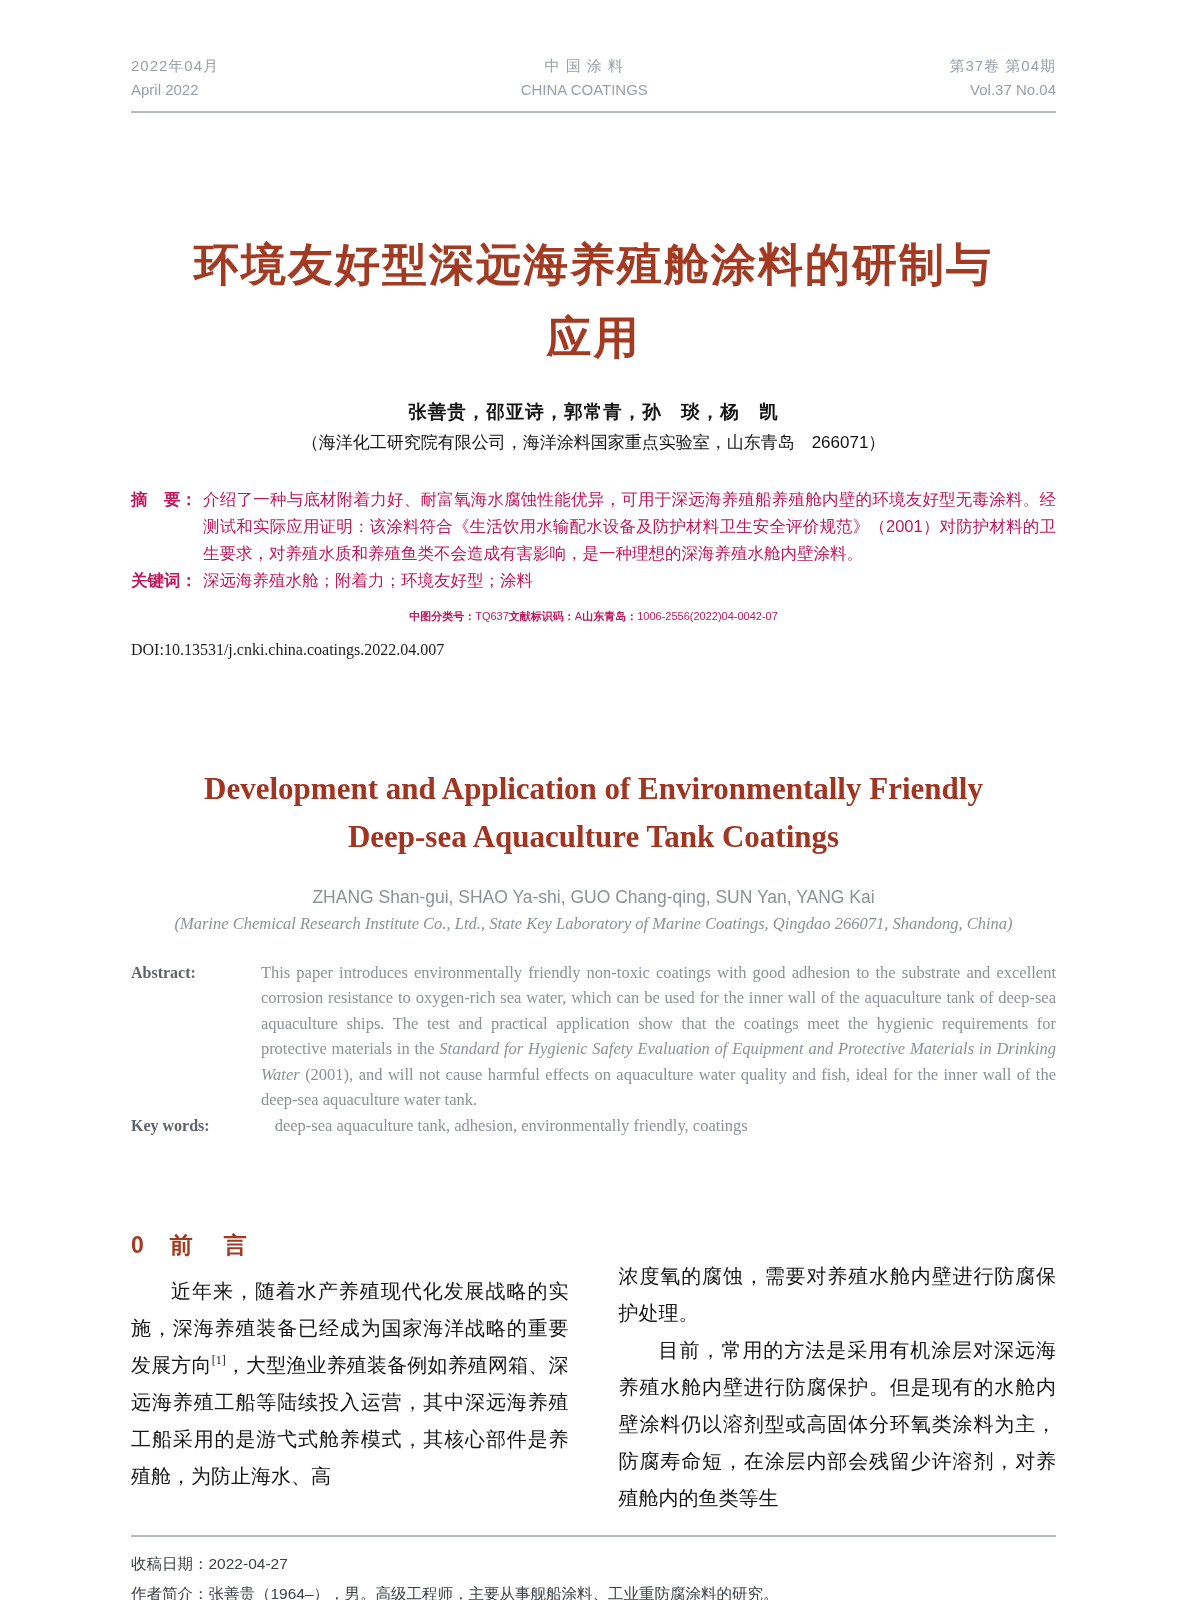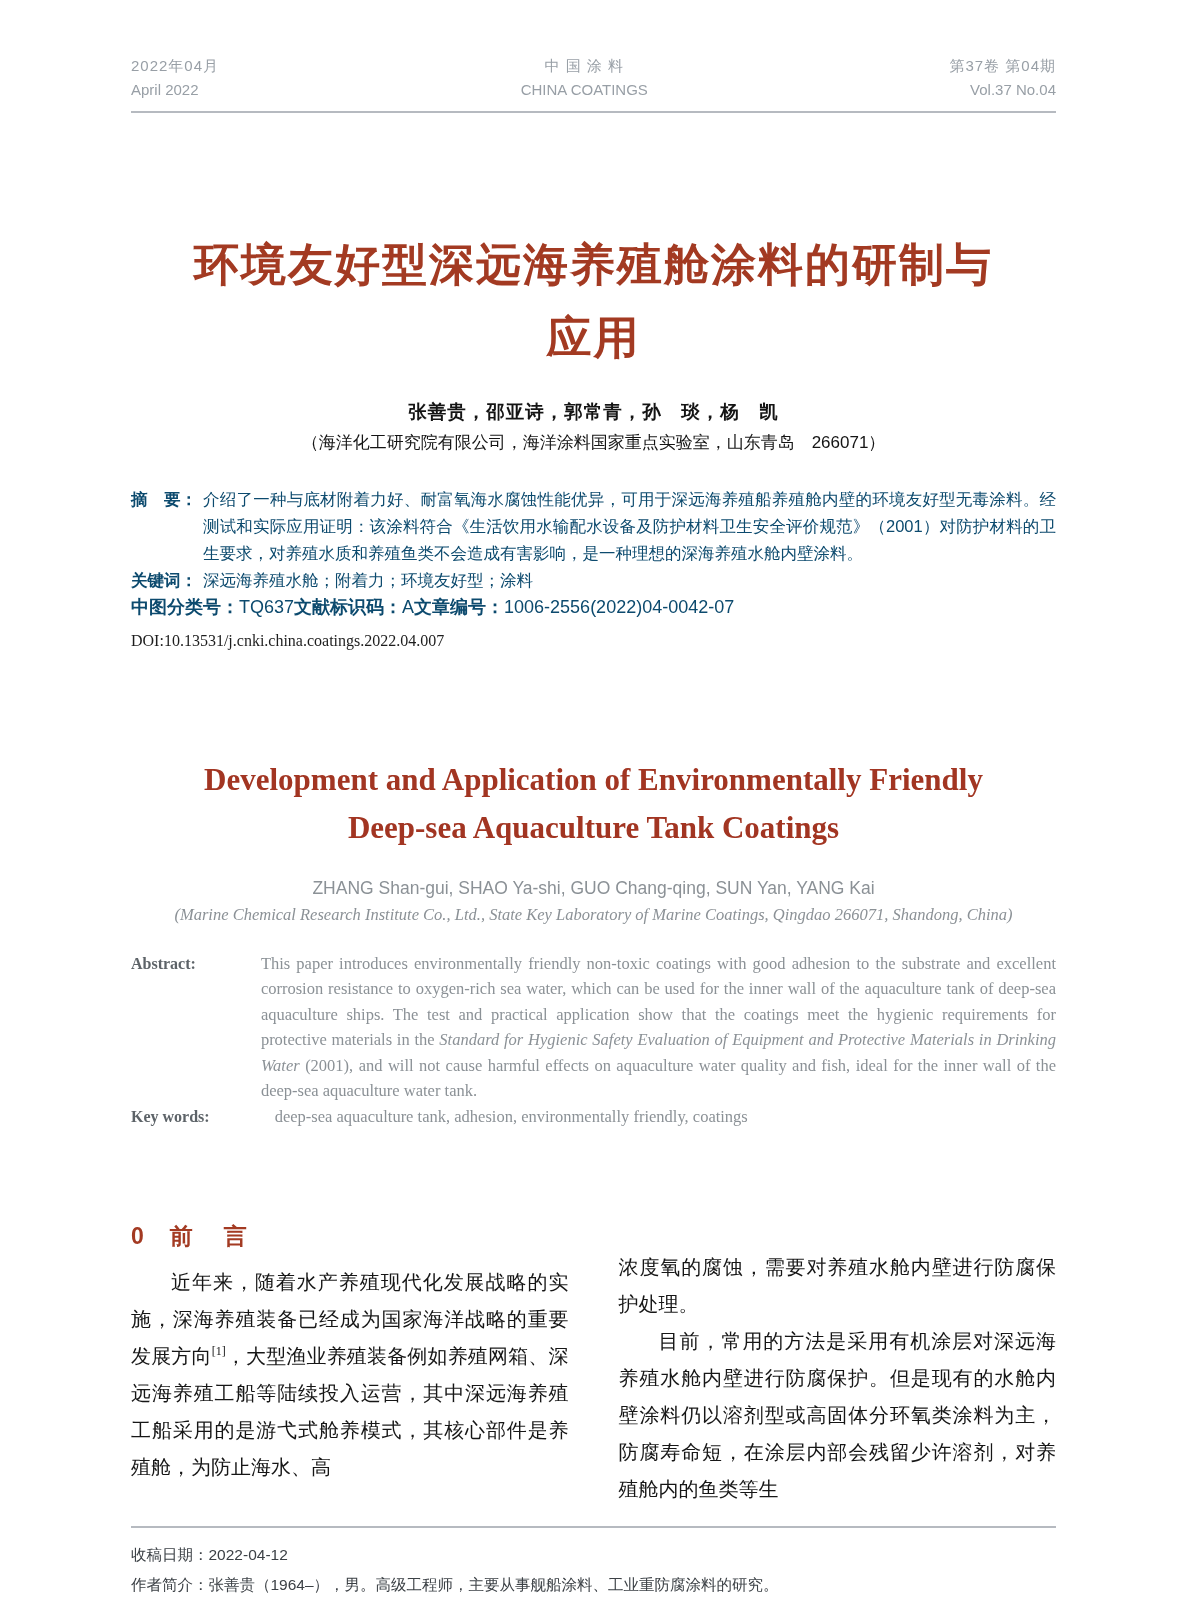--- a/index.html
+++ b/index.html
@@ -22,26 +22,26 @@
 
   
   .title-cn{
     margin:116px 0 0;text-align:center;color:#a33a22;
     font-size:45px;font-weight:bold;line-height:1.62;letter-spacing:2px;
   }
   .authors-cn{margin-top:24px;text-align:center;font-size:18.5px;font-weight:600;color:#141414;letter-spacing:1px;}
   .affil-cn{margin-top:7px;text-align:center;font-size:17px;color:#141414;}
 
   
-  .meta-cn{color:#0c4a6e;font-size:16.5px;line-height:27px;}
+  .meta-cn{color:#be185d;font-size:16.5px;line-height:27px;}
   .row-hang{display:flex;margin-top:0;}
   .abstract-cn{margin-top:32px;}
   .row-hang .lab{font-weight:bold;white-space:nowrap;margin-right:6px;}
   .row-hang .txt{text-align:justify;flex:1;}
-  .class-row{display:flex;justify-content:flex-start;font-size:18px;}
+  .class-row{display:flex;justify-content:center;margin-top:9px;font-size:11px;}
   .class-row .lab{font-weight:bold;}
   .doi-row{margin-top:11px;font-family:"Liberation Serif","DejaVu Serif",serif;font-size:16px;color:#1d1d1d;}
 
   
   .title-en{
     margin-top:106px;text-align:center;color:#a23522;
     font-family:"Liberation Serif","DejaVu Serif",serif;
     font-weight:bold;font-size:31px;line-height:1.55;
   }
   .authors-en{margin-top:22px;text-align:center;color:#8b9196;font-size:17.5px;}
@@ -110,21 +110,21 @@
   </div>
 
   <div class="meta-cn row-hang">
     <span class="lab">关键词：</span>
     <span class="txt">深远海养殖水舱；附着力；环境友好型；涂料</span>
   </div>
 
   <div class="meta-cn class-row">
     <span><span class="lab">中图分类号：</span><span>TQ637</span></span>
     <span><span class="lab">文献标识码：</span><span>A</span></span>
-    <span><span class="lab">文章编号：</span><span>1006-2556(2022)04-0042-07</span></span>
+    <span><span class="lab">山东青岛：</span><span>1006-2556(2022)04-0042-07</span></span>
   </div>
 
   <div class="doi-row">DOI:10.13531/j.cnki.china.coatings.2022.04.007</div>
 
   <h2 class="title-en">
     <span>Development and Application of Environmentally Friendly</span><br>
     <span>Deep-sea Aquaculture Tank Coatings</span>
   </h2>
 
   <div class="authors-en">ZHANG Shan-gui, SHAO Ya-shi, GUO Chang-qing, SUN Yan, YANG Kai</div>
@@ -147,17 +147,17 @@
       </h3>
       <p class="para indent"><span>近年来，随着水产养殖现代化发展战略的实施，深海养殖装备已经成为国家海洋战略的重要发展方向</span><sup>[1]</sup><span>，大型渔业养殖装备例如养殖网箱、深远海养殖工船等陆续投入运营，其中深远海养殖工船采用的是游弋式舱养模式，其核心部件是养殖舱，为防止海水、高</span></p>
     </div>
     <div class="bcol bcol-right">
       <p class="para">浓度氧的腐蚀，需要对养殖水舱内壁进行防腐保护处理。</p>
       <p class="para indent">目前，常用的方法是采用有机涂层对深远海养殖水舱内壁进行防腐保护。但是现有的水舱内壁涂料仍以溶剂型或高固体分环氧类涂料为主，防腐寿命短，在涂层内部会残留少许溶剂，对养殖舱内的鱼类等生</p>
     </div>
   </div>
 
   <div class="footnote">
-    <div><span>收稿日期：</span><span>2022-04-12</span></div>
+    <div><span>收稿日期：</span><span>2022-04-27</span></div>
     <div><span>作者简介：</span><span>张善贵（1964–），男。高级工程师，主要从事舰船涂料、工业重防腐涂料的研究。</span></div>
   </div>
 
 </div>
 
 </body></html>

